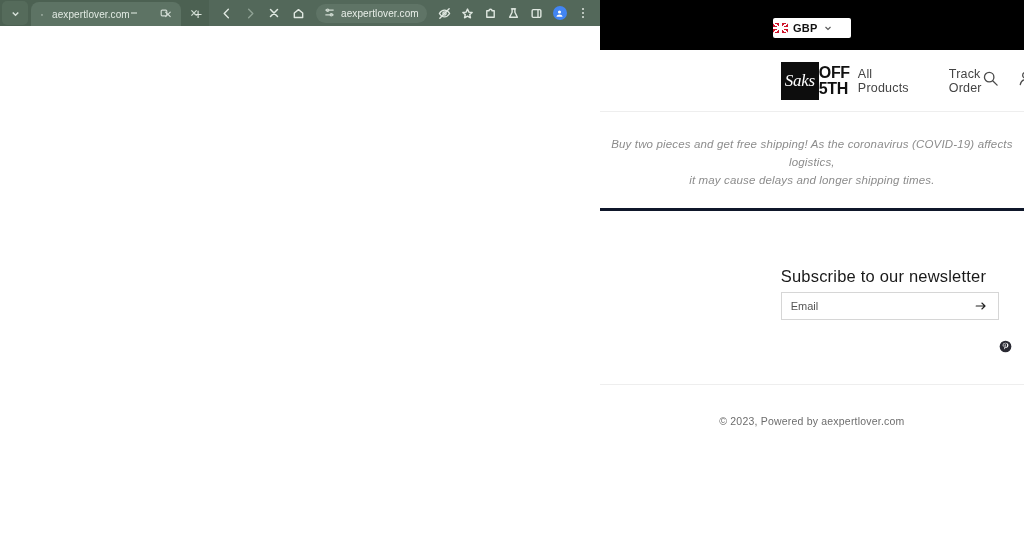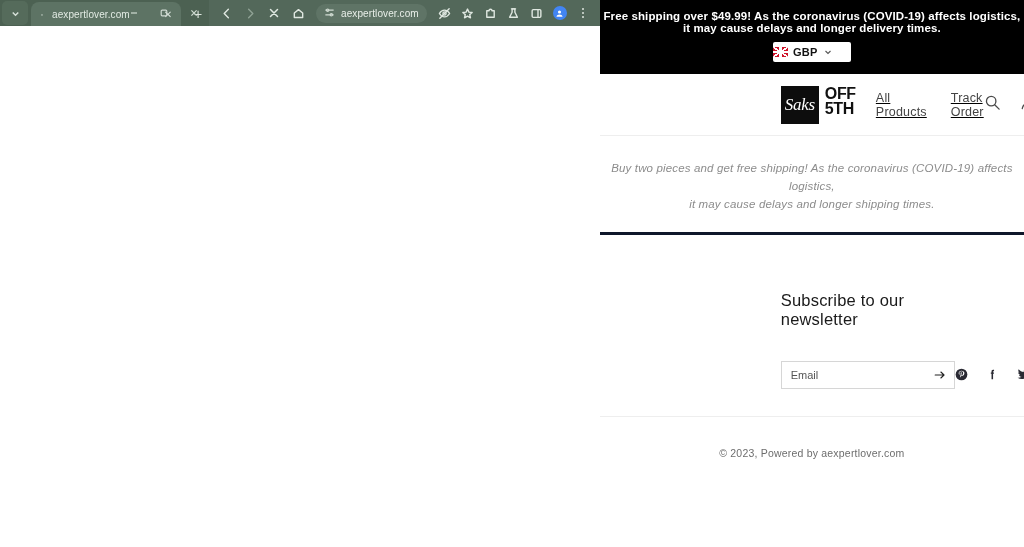--- a/index.html
+++ b/index.html
@@ -118,55 +118,55 @@
       linear-gradient(to bottom left, transparent calc(50% - .7px), #ffffff calc(50% - .7px), #ffffff calc(50% + .7px), transparent calc(50% + .7px));
   }
   .cur-label { font-size: 11px; font-weight: bold; color: #111; letter-spacing: .3px; }
   .cur-caret svg { stroke: #555; fill: none; stroke-width: 1.3; }
 
   
   .site-header {
     height: 62px; display: flex; align-items: center;
     padding: 0 48px 0 181px; border-bottom: 1px solid #eeeeee;
   }
-  .logo { display: flex; gap: 6px; }
+  .logo { display: flex; align-items: center; }
   .logo-mark {
     width: 38px; height: 38px; background: #0d0d0d;
     display: flex; align-items: center; justify-content: center;
   }
   .logo-mark span {
     font-family: "Liberation Serif", serif; font-style: italic;
     color: #ffffff; font-size: 17px; letter-spacing: -.3px;
   }
   .logo-type {
     font-size: 16px; font-weight: bold; line-height: .95; color: #111111;
     letter-spacing: -.3px;
   }
-  .nav { display: flex; align-items: center; gap: 24px; margin-left: 20px; text-decoration: underline; }
+  .nav { display: flex; align-items: center; gap: 40px; margin-left: 8px; }
   .nav a { font-size: 12.5px; color: #444444; text-decoration: none; letter-spacing: .2px; }
   .header-icons { margin-left: auto; display: flex; align-items: center; gap: 18px; }
   .header-icons .hi svg { fill: none; stroke: #4a4a4a; stroke-width: 1.4;
                           stroke-linecap: round; stroke-linejoin: round; }
 
   
   .annc-band {
     padding: 24px 0 19px; text-align: center; border-bottom: 3px solid #0f172a;
   }
   .annc-band p {
     font-size: 11.5px; font-style: italic; color: #8c8c8c;
     line-height: 1.55; letter-spacing: .15px;
   }
 
   
-  .newsletter { padding: 56px 48px 0 181px; display: flex; align-items: center; }
+  .newsletter { padding: 56px 48px 0 181px; display: flex; align-items: flex-start; }
   .nl-left { flex: 1; }
   .nl-title { font-size: 16.5px; color: #1a1a1a; font-weight: normal; letter-spacing: .2px; }
   .nl-sub { font-size: 12px; color: #2b2b2b; margin-top: 16px; letter-spacing: .15px; }
   .nl-form {
-    margin-top: 32px; width: 174px; height: 28px; border: 1px solid #d6d6d6;
+    margin-top: 6px; width: 218px; height: 28px; border: 1px solid #d6d6d6;
     display: flex; align-items: center; padding: 4px 9px; background: #fff;
   }
   .nl-form input {
     flex: 1; border: none; outline: none; font-size: 11px; color: #333;
     font-family: "Liberation Sans", sans-serif; background: transparent;
   }
   .nl-form input::placeholder { color: #555; }
   .nl-submit {
     width: 16px; height: 16px; display: flex; align-items: center;
     justify-content: center; background: transparent; border: none; cursor: pointer;
@@ -299,21 +299,20 @@
             <i></i>
             <i></i>
           </span>
       </div>
     </div>
   </div>
 
   <div class="page">
 
     <div class="annc-bar">
-      <div class="annc-text">Free shipping over $49.99! As the coronavirus (COVID-19) affects logistics, it may cause delays and longer delivery times.</div>
       <div class="currency">
         <span class="flag">
             <i></i>
           </span>
         <span class="cur-label">GBP</span>
         <span class="cur-caret">
           <svg width="10" height="10" viewBox="0 0 12 12">
               <path d="M3 4.8 L6 7.8 L9 4.8" fill="none"></path>
             </svg>
         </span>

